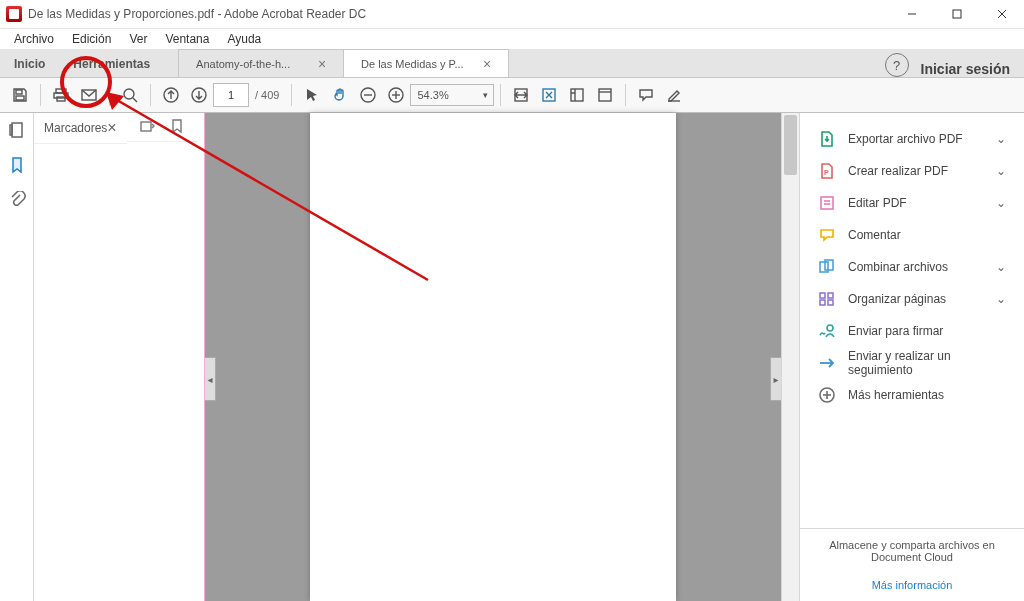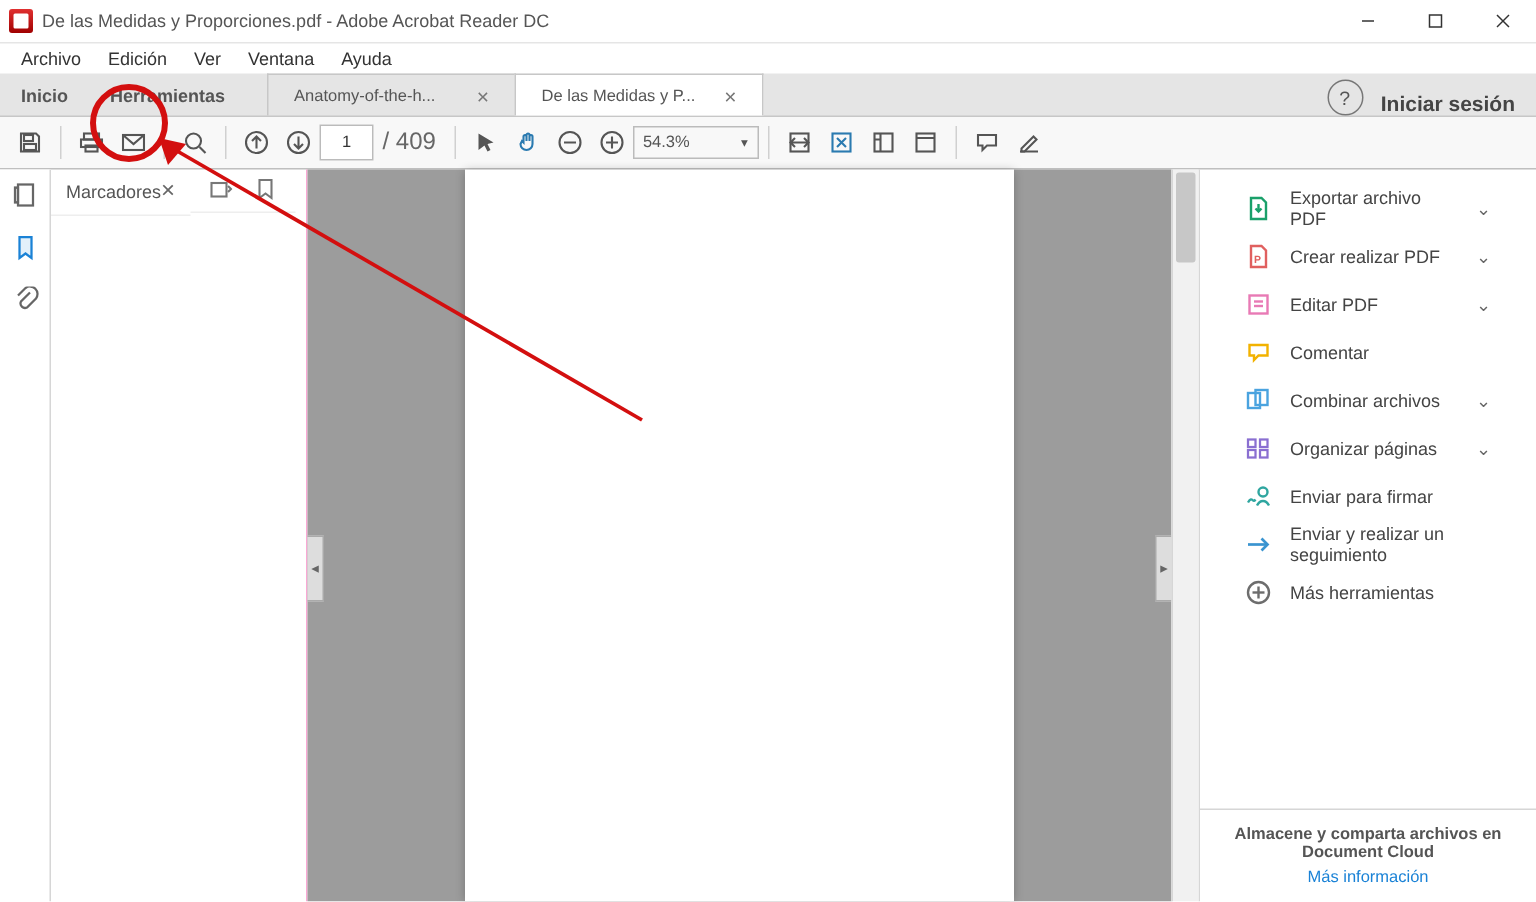--- a/index.html
+++ b/index.html
@@ -20,21 +20,21 @@
   .tabrow .doc-tab .close{font-size:14px;color:#777;margin-left:6px}
   .tabrow .spacer{flex:1}
   .tabrow .help{width:22px;height:22px;border:1.2px solid #777;border-radius:50%;display:flex;align-items:center;justify-content:center;color:#555;margin-right:12px;font-size:13px}
   .tabrow .signin{font-weight:600;color:#444;margin-right:14px;font-size:14px}
   .toolbar{height:34px;background:#f8f8f8;border-bottom:1px solid #bfbfbf;display:flex;align-items:center;padding:0 6px;gap:0}
   .tool{width:28px;height:28px;display:flex;align-items:center;justify-content:center;color:#555;position:relative}
   .tool svg{width:16px;height:16px;stroke:#555;fill:none;stroke-width:1.4}
   .tool.blu svg{stroke:#2a7ab0}
   .sep{width:1px;height:22px;background:#d0d0d0;margin:0 6px}
   .page-input{width:30px;height:20px;text-align:center;border:1px solid #bbb;font-size:11px;color:#333}
-  .page-total{font-size:16px;color:#666;margin:0 6px}
+  .page-total{font-size:11px;color:#666;margin:0 6px}
   .zoom-sel{width:70px;height:20px;border:1px solid #bbb;font-size:11px;color:#555;display:flex;align-items:center;justify-content:space-between;padding:0 6px}
   
   .workspace{flex:1;display:flex;min-height:0}
   .iconstrip{width:33px;background:#fff;border-right:1px solid #d6d6d6;padding-top:8px;display:flex;flex-direction:column;align-items:center;gap:14px}
   .iconstrip svg{width:18px;height:18px;stroke:#666;fill:none;stroke-width:1.5}
   .iconstrip .active svg{stroke:#1a82d6;fill:none}
   .bookpanel{width:170px;border-right:1px solid #f9a8d4;display:flex;flex-direction:row}
   .bp-head{height:30px;display:flex;align-items:center;justify-content:space-between;padding:0 10px;border-bottom:1px solid #eee;color:#555}
   .bp-head .close{font-size:16px;color:#666}
   .bp-tools{height:28px;display:flex;align-items:center;gap:14px;padding:0 12px;border-bottom:1px solid #eee}
@@ -44,28 +44,28 @@
   .bm-item svg{width:13px;height:13px;stroke:#888;fill:none;stroke-width:1.4;margin-top:2px;flex-shrink:0}
   .docarea{flex:1;background:#9c9c9c;position:relative;display:flex;justify-content:center}
   .page{width:366px;background:#fff;margin-top:0;height:100%;box-shadow:0 0 6px rgba(0,0,0,.25)}
   .edge-handle{position:absolute;top:50%;width:10px;height:42px;background:#ddd;border:1px solid #aaa;display:flex;align-items:center;justify-content:center;color:#666;font-size:10px}
   .edge-handle.left{left:0;border-left:none}
   .edge-handle.right{right:0;border-right:none}
   .vscroll{width:17px;background:#f1f1f1;border-left:1px solid #d6d6d6;position:relative}
   .vscroll .thumb{position:absolute;left:2px;right:2px;top:2px;height:60px;background:#c7c7c7;border-radius:2px}
   
   .taskpanel{width:224px;border-left:1px solid #d6d6d6;display:flex;flex-direction:column}
-  .tasklist{flex:1;padding:10px 16px}
+  .tasklist{flex:1;padding:10px 4px}
   .task{display:flex;align-items:center;height:32px;padding:0 14px;gap:12px;color:#444;font-size:12px}
   .task .chev{margin-left:auto;color:#666}
   .task .ico{width:18px;height:18px;display:flex;align-items:center;justify-content:center}
   .task .ico svg{width:18px;height:18px}
   .cloud-promo{border-top:1px solid #d6d6d6;padding:10px 12px;text-align:center;font-size:11px}
-  .cloud-promo .title{font-weight:700;color:#555}
-  .cloud-promo .link{color:#1a82d6;margin-top:5px}
+  .cloud-promo .title{font-weight:400;color:#555}
+  .cloud-promo .link{color:#1a82d6;margin-top:16px}
   
   .anno-circle{position:absolute;left:60px;top:56px;width:44px;height:44px;border:4px solid #d30f0f;border-radius:50%;pointer-events:none;z-index:50}
   .anno-line{position:absolute;left:98px;top:90px;width:340px;height:200px;pointer-events:none;z-index:50}
 </style>
 </head>
 <body>
 
 <div class="titlebar">
   <div class="app-icon"></div>
   <div class="title-text">De las Medidas y Proporciones.pdf - Adobe Acrobat Reader DC</div>

